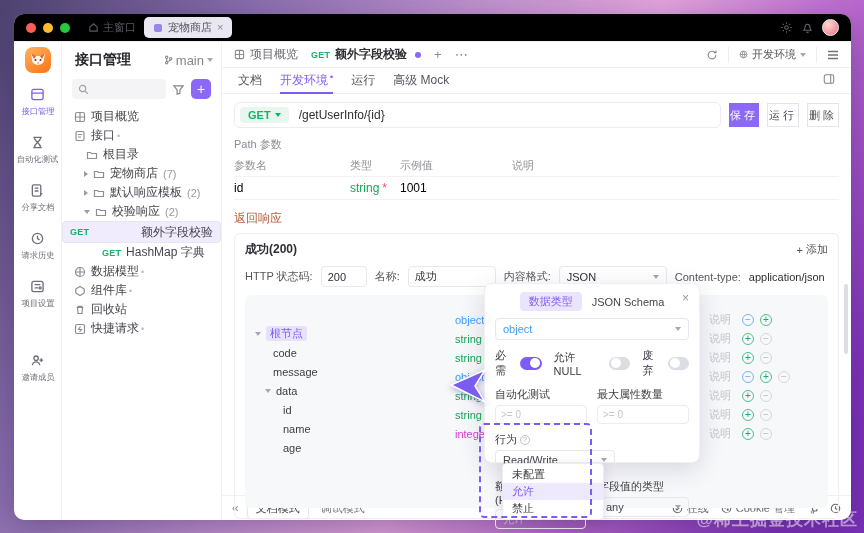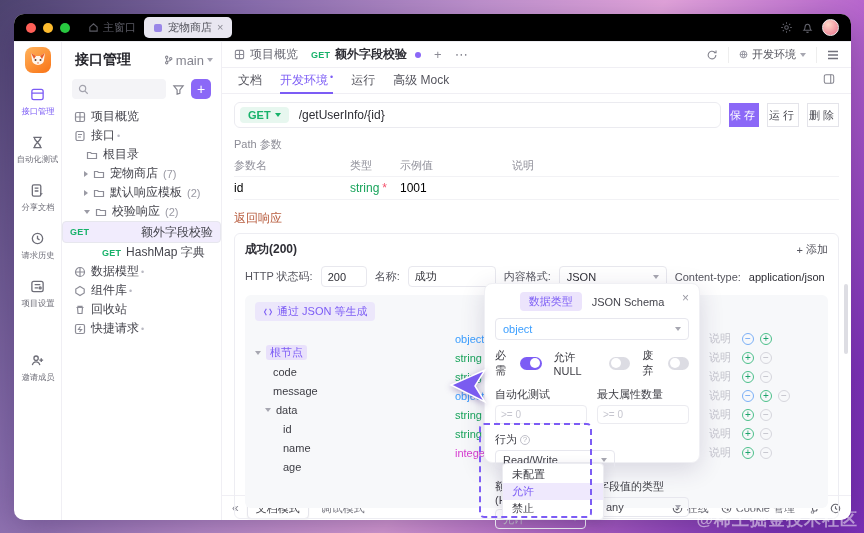--- a/index.html
+++ b/index.html
@@ -489,26 +489,20 @@
               <span>内容格式:</span>
               <span class="mini-sel">
                 <span>JSON</span>
                 <span class="cdn"></span>
               </span>
               <span>Content-type:</span>
               <span class="ct-val">application/json</span>
             </div>
 
             <div class="schema-card">
-              <span class="gen-chip">
-                <svg width="10" height="10" viewBox="0 0 12 12" fill="none" stroke="#7c5cf5" stroke-width="1.3">
-                    <path d="M4 2 1.8 6 4 10M8 2l2.2 4L8 10"></path>
-                  </svg>
-                <span>通过 JSON 等生成</span>
-              </span>
               <div style="height:8px"></div>
 
               <div class="srow">
                 <span class="s-name-wrap">
                     <span class="s-caret"></span>
                     <span class="nm rootsel">根节点</span>
                   </span>
                 <span class="s-type ty-object">object</span>
                 <span class="s-req"></span>
                 <span class="s-desc">说明</span>

